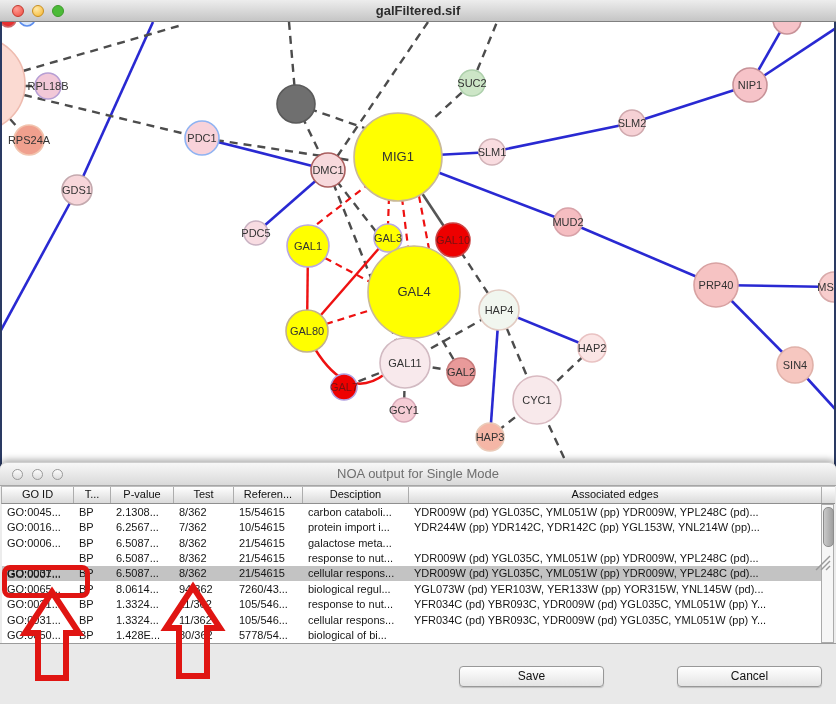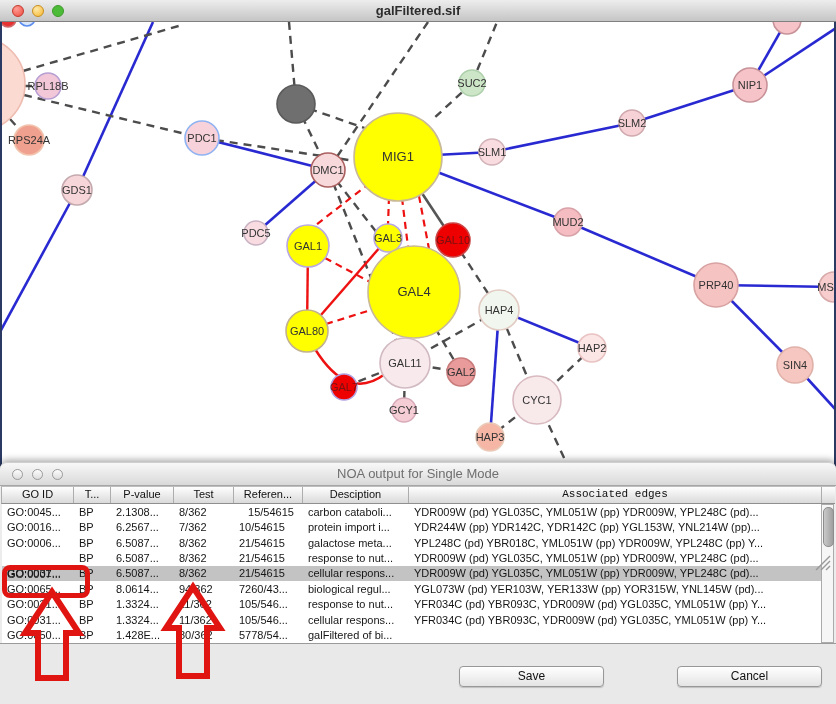--- a/index.html
+++ b/index.html
@@ -259,49 +259,48 @@
       <div class="noa-title">NOA output for Single Mode</div>
     </div>
 
     <div class="thead">
         <div class="th" style="width: 72px;">GO ID</div>
         <div class="th" style="width: 37px;">T...</div>
         <div class="th" style="width: 63px;">P-value</div>
         <div class="th" style="width: 60px;">Test</div>
         <div class="th" style="width: 69px;">Referen...</div>
         <div class="th" style="width: 106px;">Desciption</div>
-        <div class="th" style="width: 413px; font-family: Liberation Mono, monospace;">Associated edges</div>
+        <div class="th" style="width: 413px;">Associated edges</div>
       </div>
     <div class="tbody">
         <div class="tr">
           <div class="td" style="width: 72px;">GO:0045...</div>
           <div class="td" style="width: 37px;">BP</div>
           <div class="td" style="width: 63px;">2.1308...</div>
           <div class="td" style="width: 60px;">8/362</div>
-          <div class="td" style="width: 69px; text-align: center;">15/54615</div>
+          <div class="td" style="width: 69px;">15/54615</div>
           <div class="td" style="width: 106px;">carbon cataboli...</div>
           <div class="td" style="width: 413px;">YDR009W (pd) YGL035C, YML051W (pp) YDR009W, YPL248C (pd)...</div>
         </div>
         <div class="tr">
           <div class="td" style="width: 72px;">GO:0016...</div>
           <div class="td" style="width: 37px;">BP</div>
           <div class="td" style="width: 63px;">6.2567...</div>
           <div class="td" style="width: 60px;">7/362</div>
           <div class="td" style="width: 69px;">10/54615</div>
           <div class="td" style="width: 106px;">protein import i...</div>
           <div class="td" style="width: 413px;">YDR244W (pp) YDR142C, YDR142C (pp) YGL153W, YNL214W (pp)...</div>
         </div>
         <div class="tr">
           <div class="td" style="width: 72px;">GO:0006...</div>
           <div class="td" style="width: 37px;">BP</div>
           <div class="td" style="width: 63px;">6.5087...</div>
           <div class="td" style="width: 60px;">8/362</div>
           <div class="td" style="width: 69px;">21/54615</div>
           <div class="td" style="width: 106px;">galactose meta...</div>
-          <div class="td" style="width: 413px;">YPL248C (pd) YBR018C, YML051W (pp) YDR009W, YPL248C (pp) Y...</div>
         </div>
         <div class="tr">
           <div class="td" style="width: 72px; margin-top: 32px;">GO:0007...</div>
           <div class="td" style="width: 37px;">BP</div>
           <div class="td" style="width: 63px;">6.5087...</div>
           <div class="td" style="width: 60px;">8/362</div>
           <div class="td" style="width: 69px;">21/54615</div>
           <div class="td" style="width: 106px;">response to nut...</div>
           <div class="td" style="width: 413px;">YDR009W (pd) YGL035C, YML051W (pp) YDR009W, YPL248C (pd)...</div>
         </div>
@@ -340,21 +339,21 @@
           <div class="td" style="width: 69px;">105/546...</div>
           <div class="td" style="width: 106px;">cellular respons...</div>
           <div class="td" style="width: 413px;">YFR034C (pd) YBR093C, YDR009W (pd) YGL035C, YML051W (pp) Y...</div>
         </div>
         <div class="tr">
           <div class="td" style="width: 72px;">GO:0050...</div>
           <div class="td" style="width: 37px;">BP</div>
           <div class="td" style="width: 63px;">1.428E...</div>
           <div class="td" style="width: 60px;">80/362</div>
           <div class="td" style="width: 69px;">5778/54...</div>
-          <div class="td" style="width: 106px;">galFiltered of bi...</div>
+          <div class="td" style="width: 106px;">biological of bi...</div>
         </div>
       </div>
 
     <div class="vscroll">
       <div class="vthumb"></div>
     </div>
 
     <div class="noa-footer">
       <div class="btn cancel">Cancel</div>
       <div class="btn save">Save</div>

